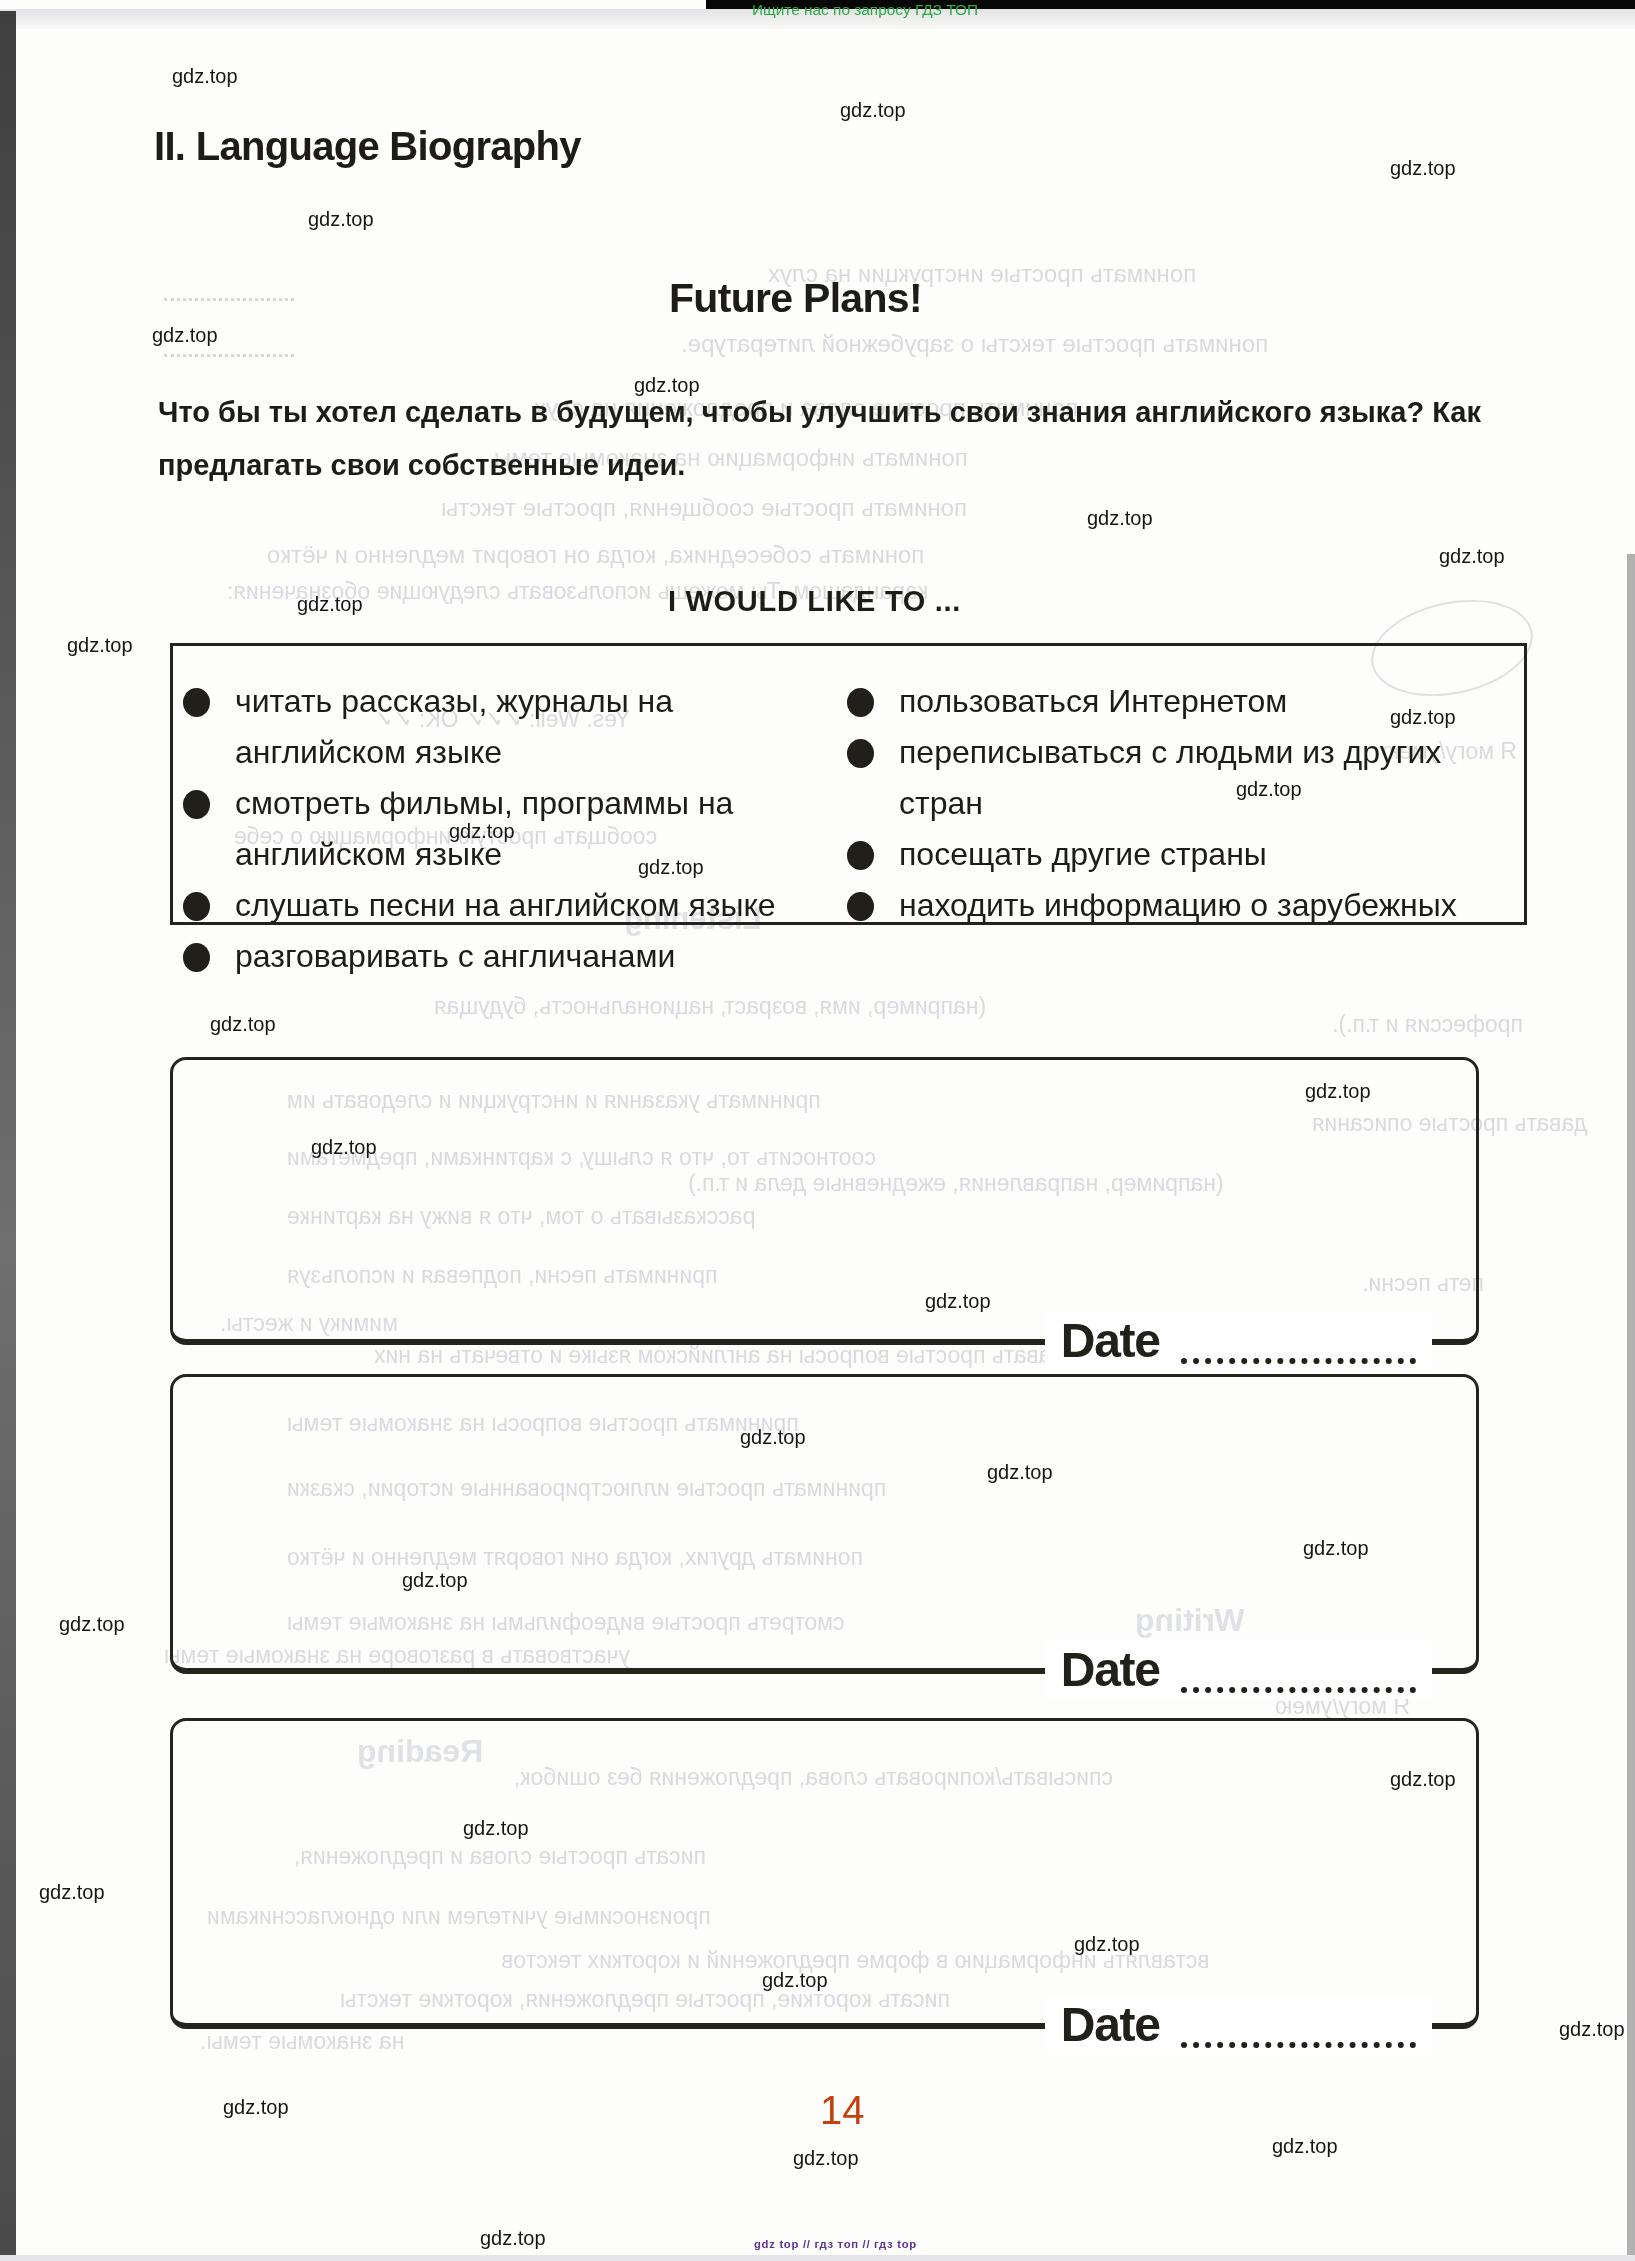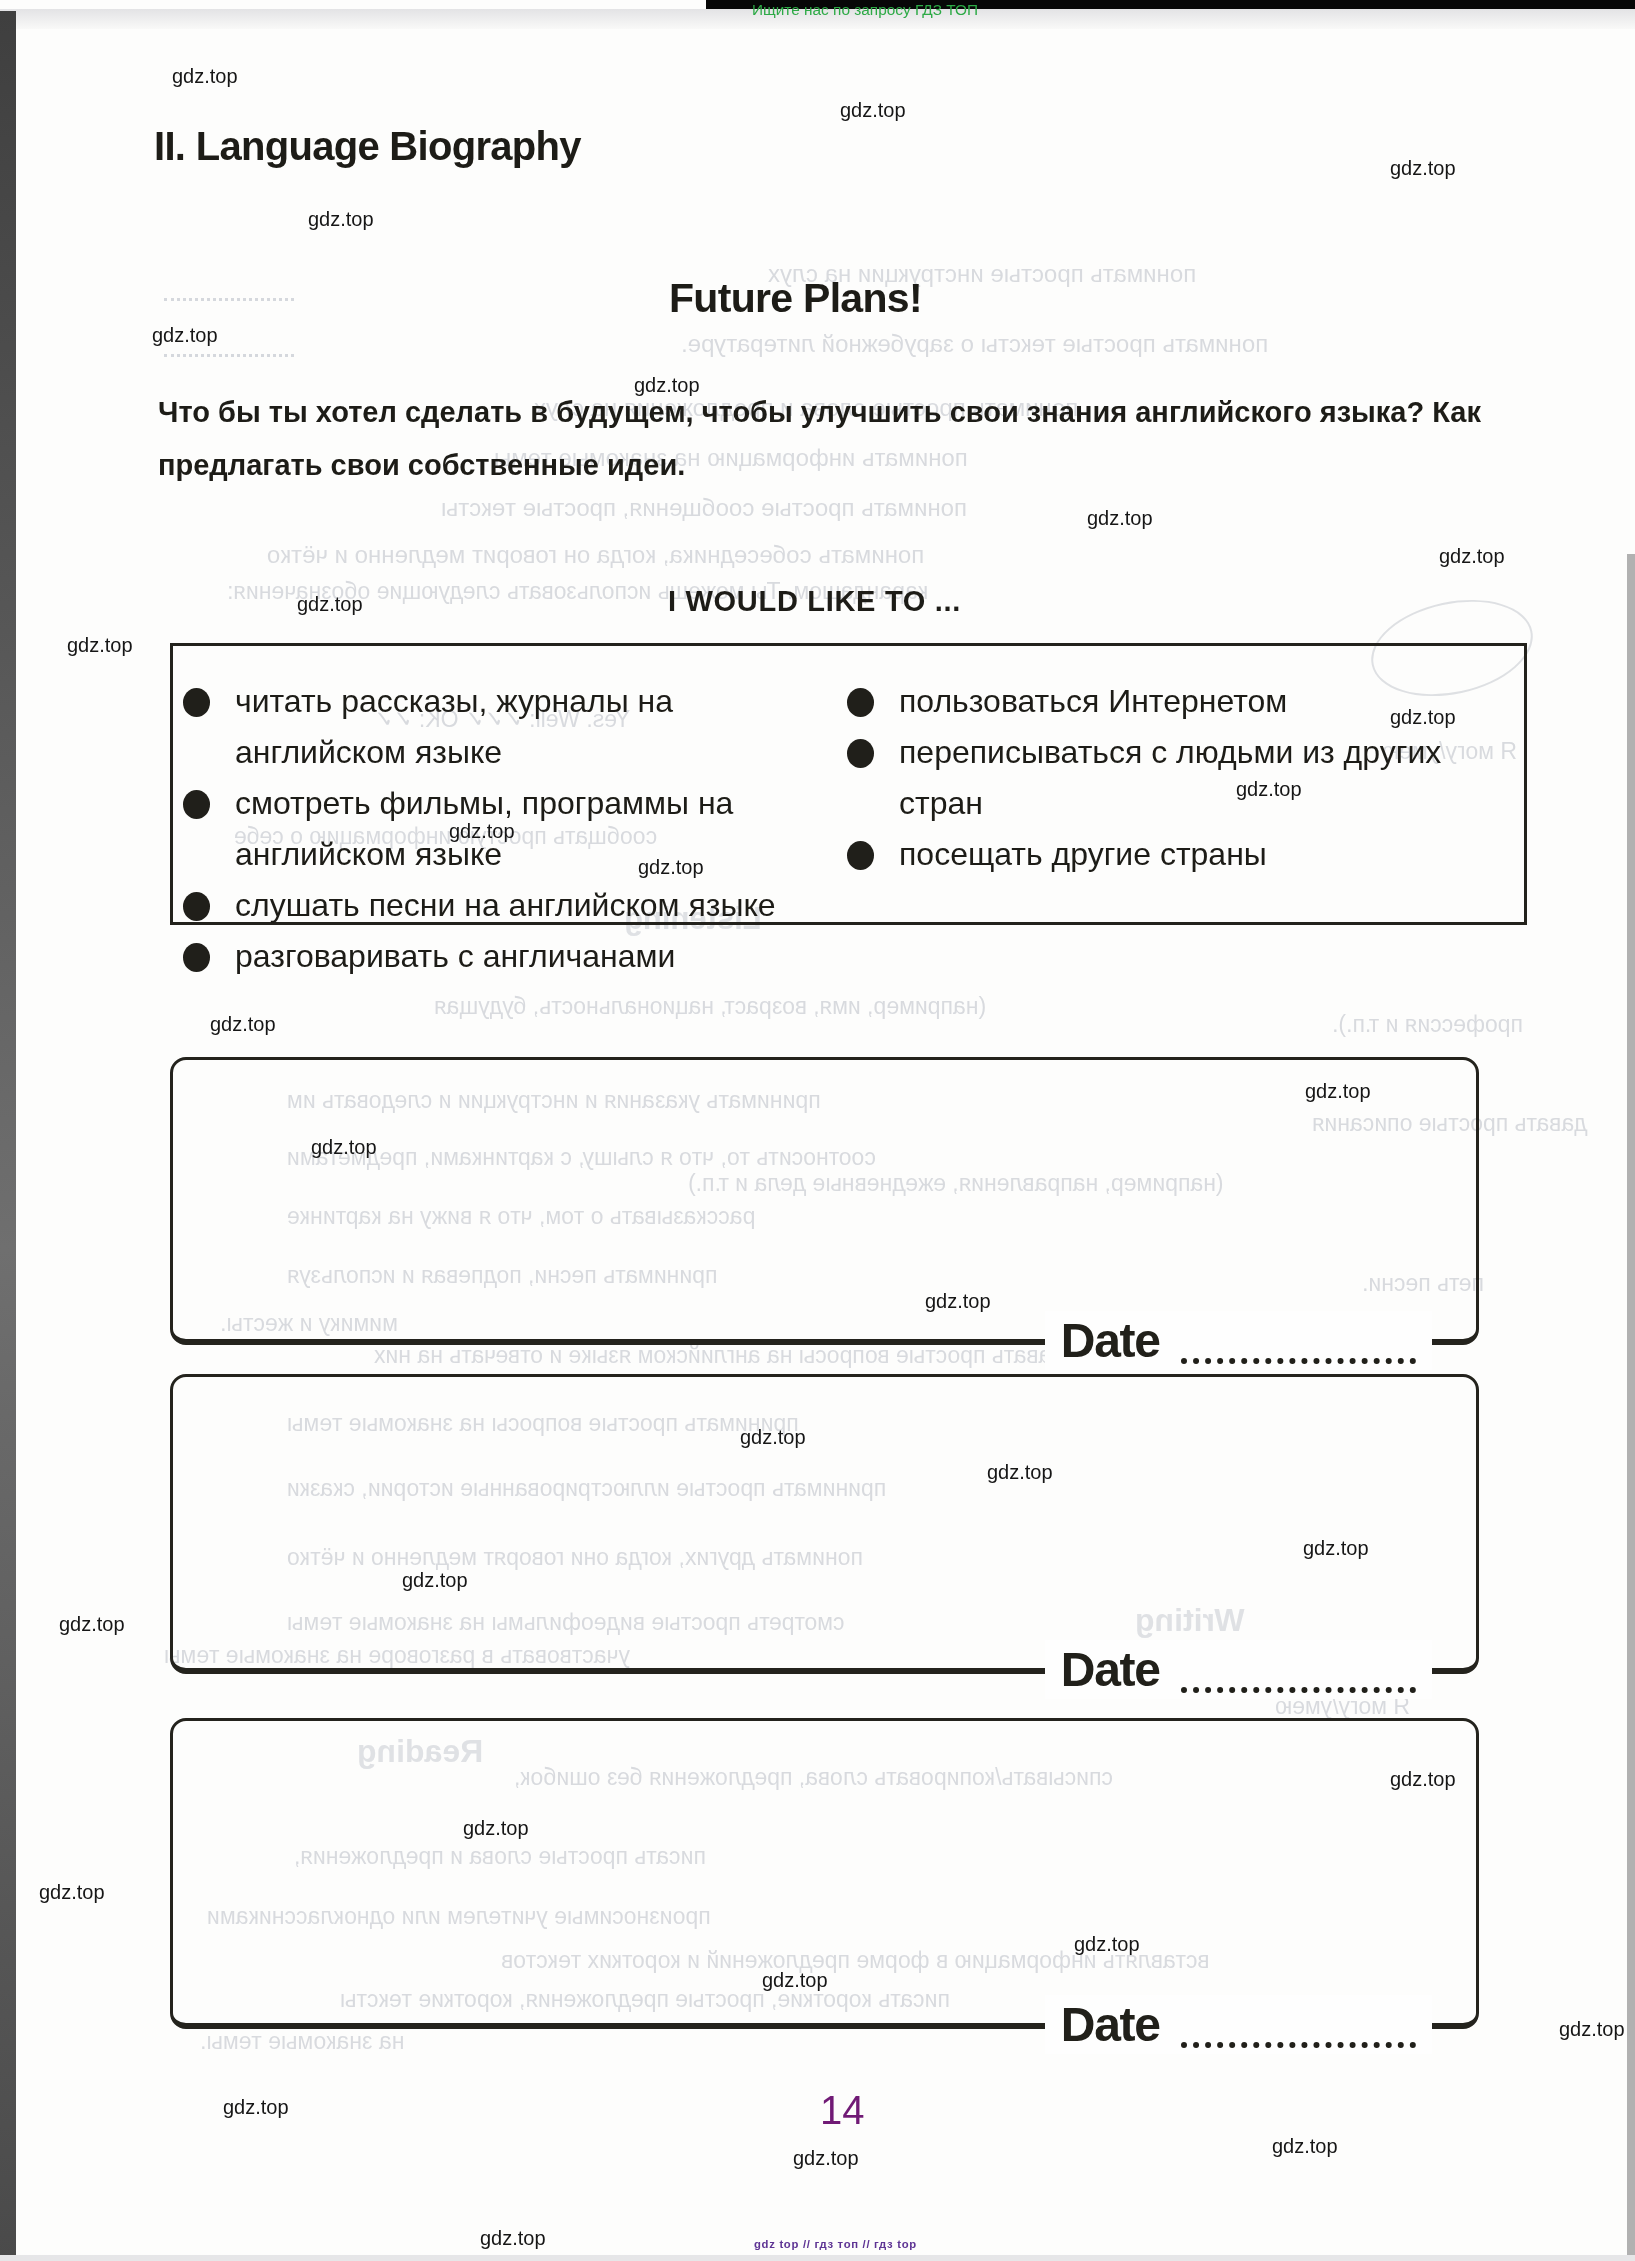--- a/index.html
+++ b/index.html
@@ -39,21 +39,21 @@
   .dot{position:absolute;left:0;top:12px;width:27px;height:29px;background:#201f1a;border-radius:50%;}
   .note-box{position:absolute;left:170px;width:1309px;box-sizing:border-box;
     border:3.3px solid #24231d;border-bottom-width:6px;border-radius:16px;}
   .nb1{top:1057px;height:288px;}
   .nb2{top:1374px;height:300px;}
   .nb3{top:1718px;height:311px;}
   .date-strip{position:absolute;right:44px;bottom:-31px;height:59px;background:#fefefe;
     display:flex;align-items:center;gap:21.4px;padding:0 16px;}
   .date-label{font-size:48px;font-weight:700;letter-spacing:-1.3px;color:#21201a;}
   .date-dots{width:235px;height:40px;border-bottom:6px dotted #21201a;}
-  .page-number{position:absolute;left:820px;top:2088px;font-size:40px;color:#701a75;}
+  .page-number{position:absolute;left:820px;top:2088px;font-size:40px;color:#c2410c;}
   .footer-line{position:absolute;left:754px;top:2238px;font-size:11.3px;letter-spacing:0.7px;
     color:var(--footer-purple,#5e3494);font-weight:700;}
 </style>
 </head>
 <body>
 
 <div class="page">
 
   <div class="st-layer">
     <div class="leader" style="left:164px;top:298px;"></div>
@@ -121,20 +121,21 @@
         <div class="opt-row"><span class="dot"></span><span>смотреть фильмы, программы на</span></div>
         <div class="opt-row"><span>английском языке</span></div>
         <div class="opt-row"><span class="dot"></span><span>слушать песни на английском языке</span></div>
         <div class="opt-row"><span class="dot"></span><span>разговаривать с англичанами</span></div>
       </div>
     <div class="opt-col right">
         <div class="opt-row"><span class="dot"></span><span>пользоваться Интернетом</span></div>
         <div class="opt-row"><span class="dot"></span><span>переписываться с людьми из других</span></div>
         <div class="opt-row"><span>стран</span></div>
         <div class="opt-row"><span class="dot"></span><span>посещать другие страны</span></div>
+        <div class="opt-row"><span class="dot"></span><span>находить информацию о зарубежных</span></div>
       </div>
   </div>
 
   <div class="note-box nb1">
     <div class="date-strip">
       <span class="date-label">Date</span>
       <span class="date-dots"></span>
     </div>
   </div>
   <div class="note-box nb2">

